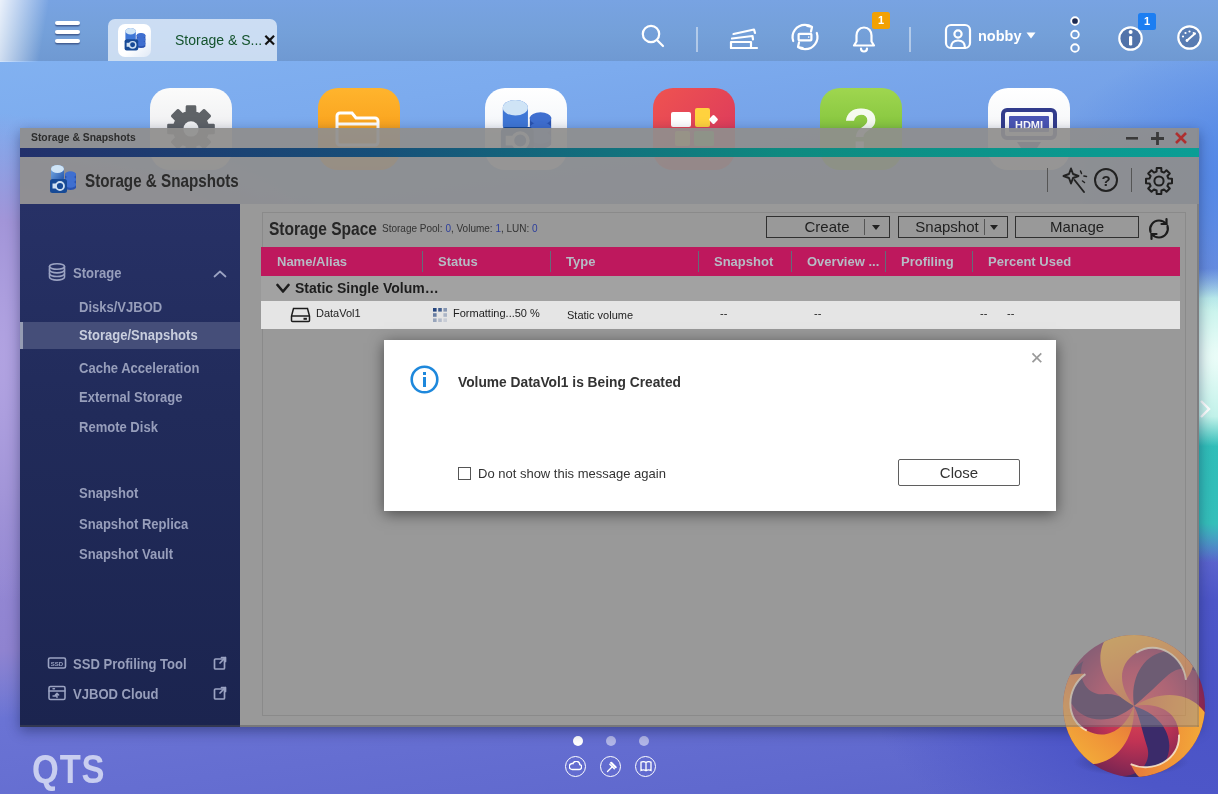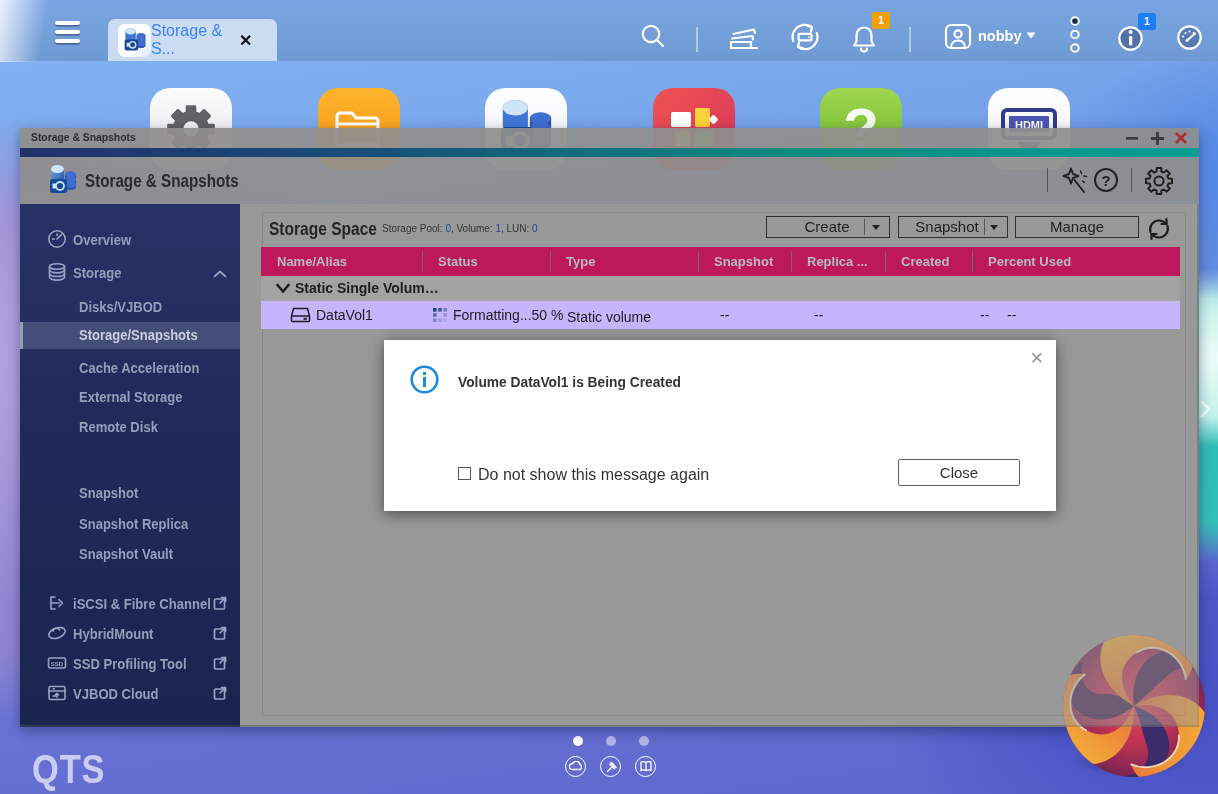--- a/index.html
+++ b/index.html
@@ -15,21 +15,21 @@
 radial-gradient(45% 26% at -5% 72%, #9488d4 0%, #8f83d0 40%, rgba(143,131,208,0) 72%),
 radial-gradient(45% 32% at 104% 88%, #4a53c6 0%, #4d56c8 40%, rgba(77,86,200,0) 72%),
 linear-gradient(172deg, #85b5f2 0%, #7cabee 16%, #719ce4 32%, #6c84d6 55%, #6a73d4 75%, #6069ce 92%, #5a63ca 100%)}
 .streak{position:absolute;left:0;top:0;width:60px;height:62px;background:linear-gradient(100deg,rgba(255,255,255,.85) 0%,rgba(255,255,255,0) 70%)}
 
 .topbar{position:absolute;left:0;top:0;width:1218px;height:61px;background:linear-gradient(180deg,#78a3e2 0%,#74a0d9 55%,#6f99d2 100%)}
 .burger{position:absolute;left:55px;top:21px;width:25px;height:25px}
 .burger div{height:4px;border-radius:2.5px;background:#fff;box-shadow:0 1.5px 1px rgba(25,40,90,.55);margin-bottom:5px}
 .tab{position:absolute;left:108px;top:19px;width:169px;height:42px;background:rgba(228,238,250,.78);border-radius:7px 7px 0 0;display:flex;align-items:center}
 .tab .appic{width:33px;height:33px;border-radius:7px;margin-left:10px;background:linear-gradient(135deg,#ffffff 55%,#dfe9f6 100%);position:relative}
-.tab .tx{font-size:16px;color:#3b82f6;margin-left:0;width:88px}
+.tab .tx{font-size:14px;color:#14532d;margin-left:24px;width:88px}
 .tab .x{font-size:16px;font-weight:bold;color:#111}
 .tico{position:absolute;stroke:#fff;fill:none;stroke-width:2.2px;stroke-linecap:round;stroke-linejoin:round}
 .tsep{position:absolute;top:27px;width:1.5px;height:25px;background:rgba(255,255,255,.45)}
 .badge{position:absolute;height:17px;min-width:18px;border-radius:2.5px;color:#fff;font-size:11px;font-weight:bold;text-align:center;line-height:16px}
 .nobby{position:absolute;left:978px;top:28px;color:#fff;font-size:14.5px;font-weight:bold}
 
 .dico{position:absolute;top:88px;width:82px;height:82px;border-radius:20px}
 
 .qts{position:absolute;left:32px;top:746px;font-size:41px;font-weight:bold;color:rgba(233,237,250,.75);letter-spacing:1px;transform:scaleX(.84);transform-origin:0 0}
 .pgdot{position:absolute;top:736px;width:10px;height:10px;border-radius:50%}
@@ -59,30 +59,30 @@
 .sub1{position:absolute;left:142px;top:19px;font-size:10px;color:#333}
 .sub1 b{color:#2c3e9c;font-weight:normal}
 .btn{position:absolute;top:12px;height:22px;border:1px solid #303030;color:#1f1f1f;font-size:15px;text-align:center;line-height:20px}
 .btn .ar{position:absolute;right:9px;top:8px;width:0;height:0;border-left:4.5px solid transparent;border-right:4.5px solid transparent;border-top:5.5px solid #222}
 
 .tbl{position:absolute;left:21px;top:42.5px;width:919px}
 .thead{height:29px;background:#be185d;position:relative}
 .thead span{position:absolute;top:7px;font-size:13px;font-weight:bold;color:#b6bcc5}
 .thead i{position:absolute;top:4px;width:1px;height:21px;background:#626c7a}
 .grow{height:25px;background:#a2a2a2;position:relative;font-size:14px;font-weight:bold;color:#1d1d1d}
-.drow{height:28px;background:#c4b5fd;position:relative;font-size:14px;color:#1d1d1d}
+.drow{height:28px;background:#e5e5e5;position:relative;font-size:11px;color:#1d1d1d}
 .panelborder{position:absolute;left:22px;top:8px;width:924px;height:504px;border:1px solid #8a8a8a}
 
 .dialog{position:absolute;left:384px;top:340px;width:672px;height:171px;background:#fff;box-shadow:0 3px 14px rgba(0,0,0,.5)}
 .dialog .dx{position:absolute;right:12px;top:8px;font-size:17px;color:#9a9a9a}
 .dialog .dt{position:absolute;left:74px;top:34px;font-size:14.5px;font-weight:bold;color:#333;transform:scaleX(.95);transform-origin:0 0}
 .dialog .db{position:absolute;left:74px;top:60px;width:560px;font-size:14px;line-height:20.5px;color:#3c3c3c}
 .dialog .db a{color:#3f51e5;text-decoration:none}
 .dialog .ck{position:absolute;left:74px;top:127px;width:13px;height:13px;border:1.5px solid #555;background:#fff}
-.dialog .cl{position:absolute;left:94px;top:126px;font-size:16px;color:#333}
+.dialog .cl{position:absolute;left:94px;top:126px;font-size:13px;color:#333}
 .dialog .closeb{position:absolute;left:514px;top:119px;width:122px;height:27px;border:1px solid #5f5f5f;border-radius:2px;background:#fff;font-size:15px;color:#333;text-align:center;line-height:25px}
 </style></head>
 <body>
 <div id="stage">
 <div class="wall"></div>
 <div class="qts">QTS</div>
 <div class="pgdot" style="left:573px;background:#fff"></div>
 <div class="pgdot" style="left:606px;background:rgba(255,255,255,.5)"></div>
 <div class="pgdot" style="left:639px;background:rgba(255,255,255,.5)"></div>
 <div class="dcirc" style="left:565px">
@@ -235,28 +235,20 @@
       <g fill="#fff" stroke="none">
         <circle cx="7" cy="12.5" r="1.1"></circle>
         <circle cx="9.5" cy="9" r="1.1"></circle>
         <circle cx="13.5" cy="7.5" r="1.1"></circle>
         <circle cx="17.7" cy="9" r="1.1"></circle>
       </g>
     </svg>
 
 <div class="win">
 <div class="sidebar">
-  <div class="nav" style="top:20px">
-    <svg class="nico" viewBox="0 0 20 20">
-            <circle cx="10" cy="10" r="8.2"></circle>
-            <path d="M10 10 L14.5 5.5"></path>
-            <path d="M5.5 10 l1.8 0 M10 5 l0 1.5"></path>
-          </svg>
-    <span class="lbl">Overview</span>
-        </div>
   <div class="nav" style="top:53px">
     <svg class="nico" viewBox="0 0 20 20">
             <ellipse cx="10" cy="4.5" rx="7.5" ry="2.8"></ellipse>
             <path d="M2.5 4.5 v3.6 c0 1.5 3.4 2.8 7.5 2.8 s7.5 -1.3 7.5 -2.8 v-3.6"></path>
             <path d="M2.5 8.1 v3.6 c0 1.5 3.4 2.8 7.5 2.8 s7.5 -1.3 7.5 -2.8 v-3.6"></path>
             <path d="M2.5 11.7 v3.6 c0 1.5 3.4 2.8 7.5 2.8 s7.5 -1.3 7.5 -2.8 v-3.6"></path>
           </svg>
     <span class="lbl">Storage</span>
     <svg class="eico" style="top:10px" viewBox="0 0 14 10">
             <path d="M1.5 7.5 L7 2.5 L12.5 7.5"></path>
@@ -279,41 +271,20 @@
         </div>
   <div class="nav" style="top:273px">
           <span class="sub">Snapshot</span>
         </div>
   <div class="nav" style="top:304px">
           <span class="sub">Snapshot Replica</span>
         </div>
   <div class="nav" style="top:334px">
           <span class="sub">Snapshot Vault</span>
         </div>
-  <div class="nav" style="top:384px">
-    <svg class="nico" viewBox="0 0 20 20">
-            <path d="M8 4 L4 4 L4 16 L8 16 M4 10 L12 10 M12 6.5 L15.5 10 L12 13.5"></path>
-          </svg>
-    <span class="lbl">iSCSI &amp; Fibre Channel</span>
-    <svg class="eico" viewBox="0 0 14 14">
-            <rect x="1.5" y="3" width="10" height="10" rx="1"></rect>
-            <path d="M7 7 L12.5 1.5 M8.5 1.5 h4 v4"></path>
-          </svg>
-        </div>
-  <div class="nav" style="top:414px">
-    <svg class="nico" viewBox="0 0 20 20">
-            <ellipse cx="10" cy="10" rx="8.5" ry="5" transform="rotate(-20 10 10)"></ellipse>
-            <path d="M6 8 a3.5 3.5 0 0 1 6.5 -1"></path>
-          </svg>
-    <span class="lbl">HybridMount</span>
-    <svg class="eico" viewBox="0 0 14 14">
-            <rect x="1.5" y="3" width="10" height="10" rx="1"></rect>
-            <path d="M7 7 L12.5 1.5 M8.5 1.5 h4 v4"></path>
-          </svg>
-        </div>
   <div class="nav" style="top:444px">
     <svg class="nico" viewBox="0 0 20 20">
             <rect x="1.5" y="5" width="17" height="10" rx="1.5"></rect>
             <text x="10" y="12.6" font-size="6" fill="#9ba3c2" stroke="none" text-anchor="middle" font-family="Liberation Sans" font-weight="bold">SSD</text>
           </svg>
     <span class="lbl">SSD Profiling Tool</span>
     <svg class="eico" viewBox="0 0 14 14">
             <rect x="1.5" y="3" width="10" height="10" rx="1"></rect>
             <path d="M7 7 L12.5 1.5 M8.5 1.5 h4 v4"></path>
           </svg>
@@ -350,22 +321,22 @@
           <path d="M20.5 3 l0 5 l-5 0"></path>
     <path d="M21.5 10 A9 9 0 0 1 13 21.5 c-3 0 -5.5 -1.3 -7.2 -3.4"></path>
           <path d="M5.5 23 l0 -5 l5 0"></path>
         </svg>
   <div class="tbl">
     <div class="thead">
       <span style="left:16px">Name/Alias</span>
             <span style="left:177px">Status</span>
             <span style="left:305px">Type</span>
             <span style="left:453px">Snapshot</span>
-            <span style="left:546px">Replica ...</span>
-            <span style="left:640px">Created</span>
+            <span style="left:546px">Overview ...</span>
+            <span style="left:640px">Profiling</span>
             <span style="left:727px">Percent Used</span>
       <i style="left:161px"></i>
             <i style="left:289px"></i>
             <i style="left:437px"></i>
             <i style="left:530px"></i>
             <i style="left:624px"></i>
             <i style="left:711px"></i>
     </div>
     <div class="grow">
             <span style="position:absolute;left:34px;top:4px">Static Single Volum…</span>

